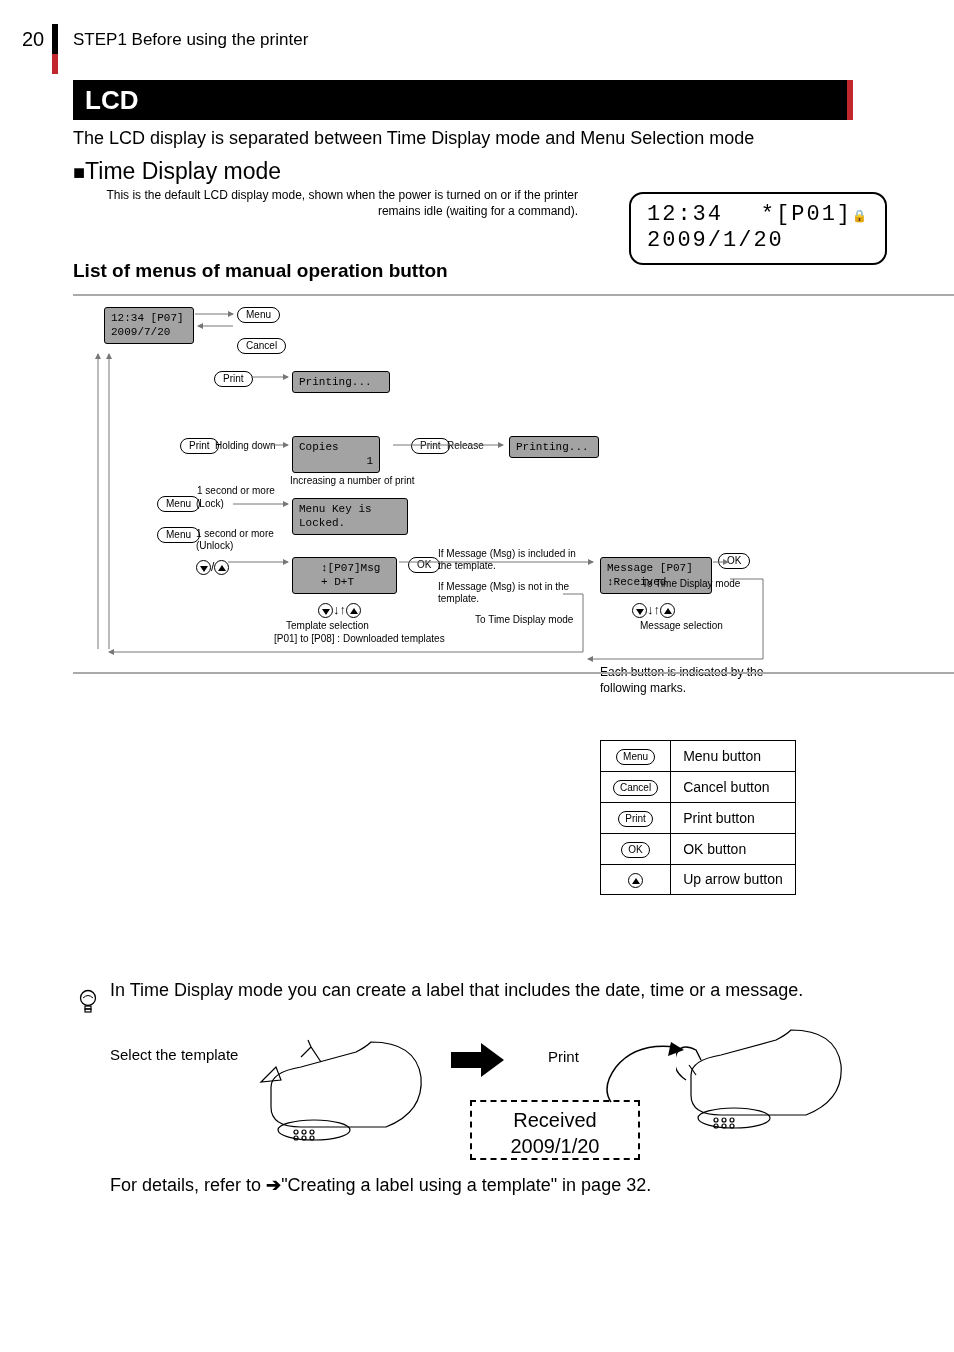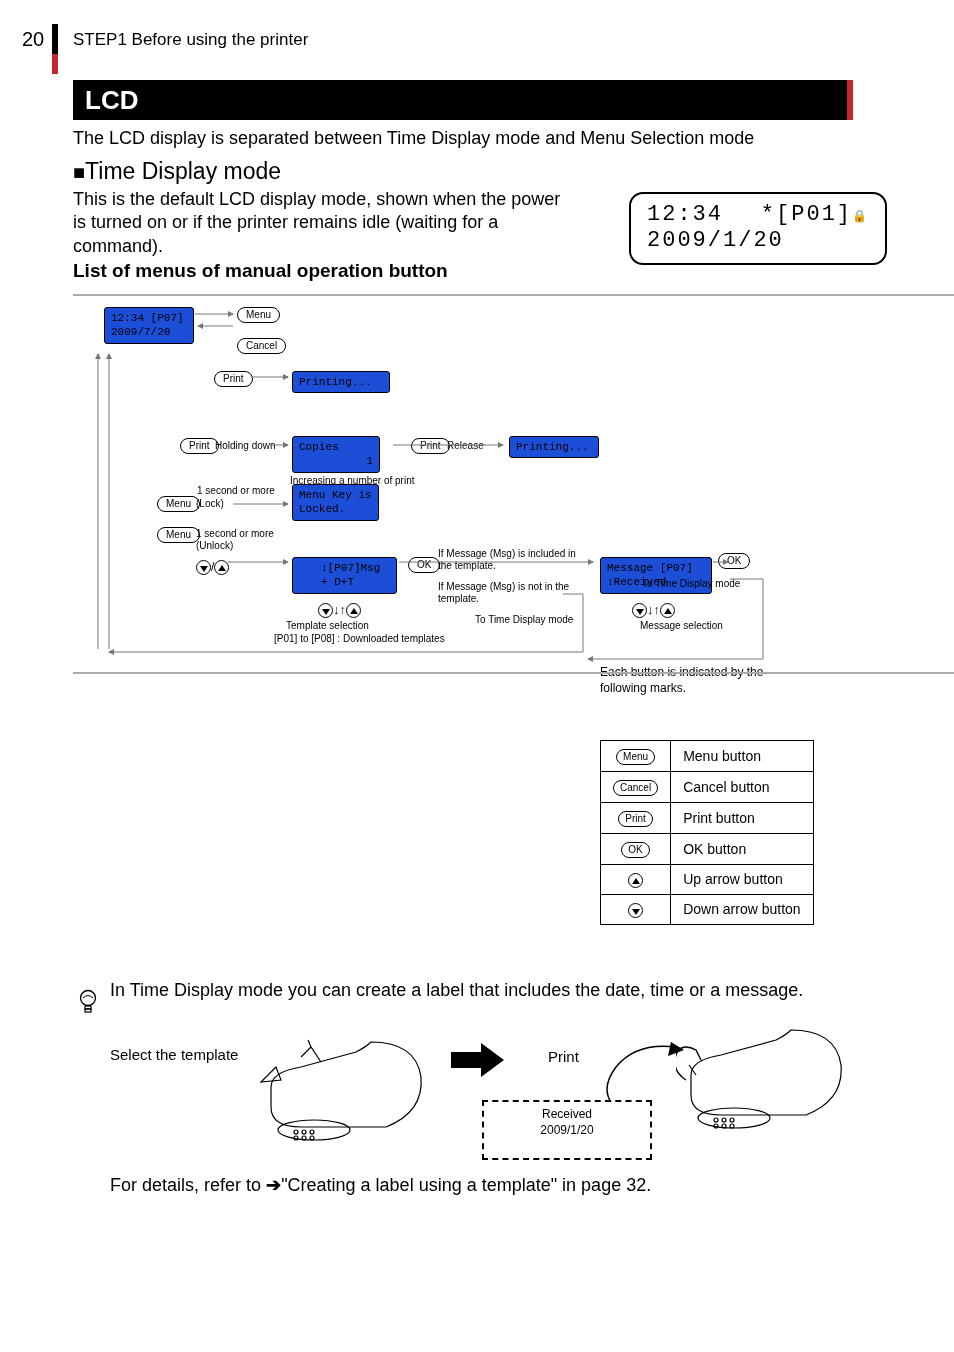--- a/index.html
+++ b/index.html
@@ -5,44 +5,44 @@
   * { box-sizing: border-box; margin: 0; padding: 0; }
   body { font-family: Arial, Helvetica, sans-serif; background: #fff; color: #000; width: 954px; height: 1352px; position: relative; font-size: 16px; }
   .page-number { position: absolute; top: 28px; left: 22px; font-size: 20px; }
   .vertical-bar { position: absolute; top: 24px; left: 52px; width: 6px; height: 30px; background: #000; }
   .vertical-bar-red { position: absolute; top: 54px; left: 52px; width: 6px; height: 20px; background: #c1272d; }
   .header-text { position: absolute; top: 30px; left: 73px; font-size: 17px; }
   .lcd-heading { position: absolute; top: 80px; left: 73px; width: 780px; height: 40px; background: #000; color: #fff; border-right: 6px solid #c1272d; padding-left: 12px; font-size: 26px; font-weight: bold; display: flex; align-items: center; }
   .intro { position: absolute; top: 128px; left: 73px; font-size: 18px; width: 760px; }
   .sub-heading { position: absolute; top: 158px; left: 73px; font-size: 23px; }
   .sub-heading .square { font-size: 20px; vertical-align: middle; }
-  .time-desc { position: absolute; top: 188px; left: 73px; font-size: 18px; width: 505px; line-height: 1.3; }
+  .time-desc { position: absolute; top: 188px; left: 73px; font-size: 12px; width: 505px; line-height: 1.3; text-align: right; }
   .lcd-screen { position: absolute; top: 192px; left: 592px; width: 258px; border: 2px solid #000; border-radius: 14px; padding: 8px 16px; font-family: "Courier New", monospace; font-size: 22px; letter-spacing: 2px; line-height: 1.2; margin-left: 37px; }
   .lcd-screen .row1 { display: flex; justify-content: space-between; }
   .list-heading { position: absolute; top: 260px; left: 73px; font-size: 19px; font-weight: bold; }
   .diagram-area { position: absolute; top: 294px; left: 73px; width: 882px; height: 380px; border-bottom: 2px solid #aaa; }
   .diagram-top-border { position: absolute; top: 294px; left: 73px; width: 882px; height: 2px; background: #aaa; }
-  .node { position: absolute; border: 1px solid #000; border-radius: 3px; padding: 3px 6px; font-family: "Courier New", monospace; font-size: 11px; line-height: 1.3; background: #1d4ed8; }
+  .node { position: absolute; border: 1px solid #000; border-radius: 3px; padding: 3px 6px; font-family: "Courier New", monospace; font-size: 11px; line-height: 1.3; background: #a3a3a3; }
   .pill { position: absolute; border: 1px solid #000; border-radius: 10px; padding: 0 8px; font-size: 10px; background: #fff; text-align: center; line-height: 14px; height: 16px; }
   .small-label { position: absolute; font-size: 10px; }
   .legend-intro { position: absolute; top: 665px; left: 600px; font-size: 12px; width: 200px; line-height: 1.3; }
   .legend-table { position: absolute; top: 740px; left: 600px; border-collapse: collapse; font-size: 14px; }
   .legend-table td { border: 1px solid #000; padding: 6px 12px; vertical-align: middle; }
   .legend-table td:first-child { text-align: center; width: 70px; }
   .pill-icon { display: inline-block; border: 1px solid #000; border-radius: 10px; padding: 0 6px; font-size: 10px; line-height: 14px; }
   .tri-icon { display:inline-block; border:1.2px solid #000; width:15px; height:15px; border-radius:50%; position:relative; vertical-align:middle; }
   .tri-icon.up::after { content:''; position:absolute; left:3px; top:4px; border-left:4px solid transparent; border-right:4px solid transparent; border-bottom:6px solid #000; }
   .tri-icon.down::after { content:''; position:absolute; left:3px; top:5px; border-left:4px solid transparent; border-right:4px solid transparent; border-top:6px solid #000; }
   .bulb-icon { position: absolute; top: 989px; left: 78px; font-size: 22px; }
   .tip-text { position: absolute; top: 979px; left: 110px; font-size: 18px; width: 720px; line-height: 1.3; }
   .select-template-label { position: absolute; top: 1046px; left: 110px; font-size: 15px; }
   .print-label { position: absolute; top: 1048px; left: 548px; font-size: 15px; }
   .printer-svg { position: absolute; }
   .big-arrow { position: absolute; top: 1040px; left: 446px; width: 60px; }
-  .received-box { position: absolute; top: 1100px; left: 482px; width: 170px; height: 60px; border: 2px dashed #000; text-align: center; font-size: 12px; padding-top: 5px; line-height:1.3; }
+  .received-box { position: absolute; top: 1100px; left: 470px; width: 170px; height: 60px; border: 2px dashed #000; text-align: center; font-size: 20px; padding-top: 5px; line-height:1.3; }
   .footer-text { position: absolute; top: 1174px; left: 110px; font-size: 18px; }
   .footer-text .arrow { font-weight: bold; }
   svg.flow { position:absolute; top:294px; left:73px; width:882px; height:380px; pointer-events:none; }
   .lock-icon { font-size: 12px; }
 </style>
 </head>
 <body>
 
 <div class="page-number">20</div>
 <div class="vertical-bar"></div>
@@ -84,21 +84,21 @@
   <div style="text-align:right">1</div>
 </div>
 <div class="small-label" style="top:475px; left:290px;">Increasing a number of print</div>
 <div class="pill" style="top:438px; left:411px;">Print</div>
 <div class="small-label" style="top:440px; left:447px;">Release</div>
 <div class="node" style="top:436px; left:509px; width:90px;">Printing...</div>
 
 <div class="small-label" style="top:485px; left:197px;">1 second or more</div>
 <div class="pill" style="top:496px; left:157px;">Menu</div>
 <div class="small-label" style="top:498px; left:196px;">(Lock)</div>
-<div class="node" style="top:484px; left:292px; width:87px;">
+<div class="node" style="top:498px; left:292px; width:116px;">
   <div>Menu Key is</div>
   <div>Locked.</div>
 </div>
 
 <div class="pill" style="top:527px; left:157px;">Menu</div>
 <div class="small-label" style="top:528px; left:196px;">1 second or more</div>
 <div class="small-label" style="top:540px; left:196px;">(Unlock)</div>
 
 <div class="small-label" style="top:560px; left:196px; font-size:12px;">
   <span class="tri-icon down"></span>/<span class="tri-icon up"></span>
@@ -171,24 +171,20 @@
         <td>Print button</td>
       </tr>
   <tr>
         <td><span class="pill-icon">OK</span></td>
         <td>OK button</td>
       </tr>
   <tr>
         <td><span class="tri-icon up"></span></td>
         <td>Up arrow button</td>
       </tr>
-  <tr>
-        <td><span class="tri-icon down"></span></td>
-        <td>Down arrow button</td>
-      </tr>
 </tbody>
   </table>
 
 <div class="bulb-icon">
   <svg width="20" height="28" viewBox="0 0 20 28">
       <circle cx="10" cy="9" r="7.5" fill="none" stroke="#000" stroke-width="1.3"></circle>
       <path d="M5 9 Q10 4 15 9" fill="none" stroke="#000" stroke-width="1"></path>
       <rect x="7" y="17" width="6" height="3" fill="none" stroke="#000" stroke-width="1.2"></rect>
       <rect x="7" y="20" width="6" height="3" fill="none" stroke="#000" stroke-width="1.2"></rect>
     </svg>

